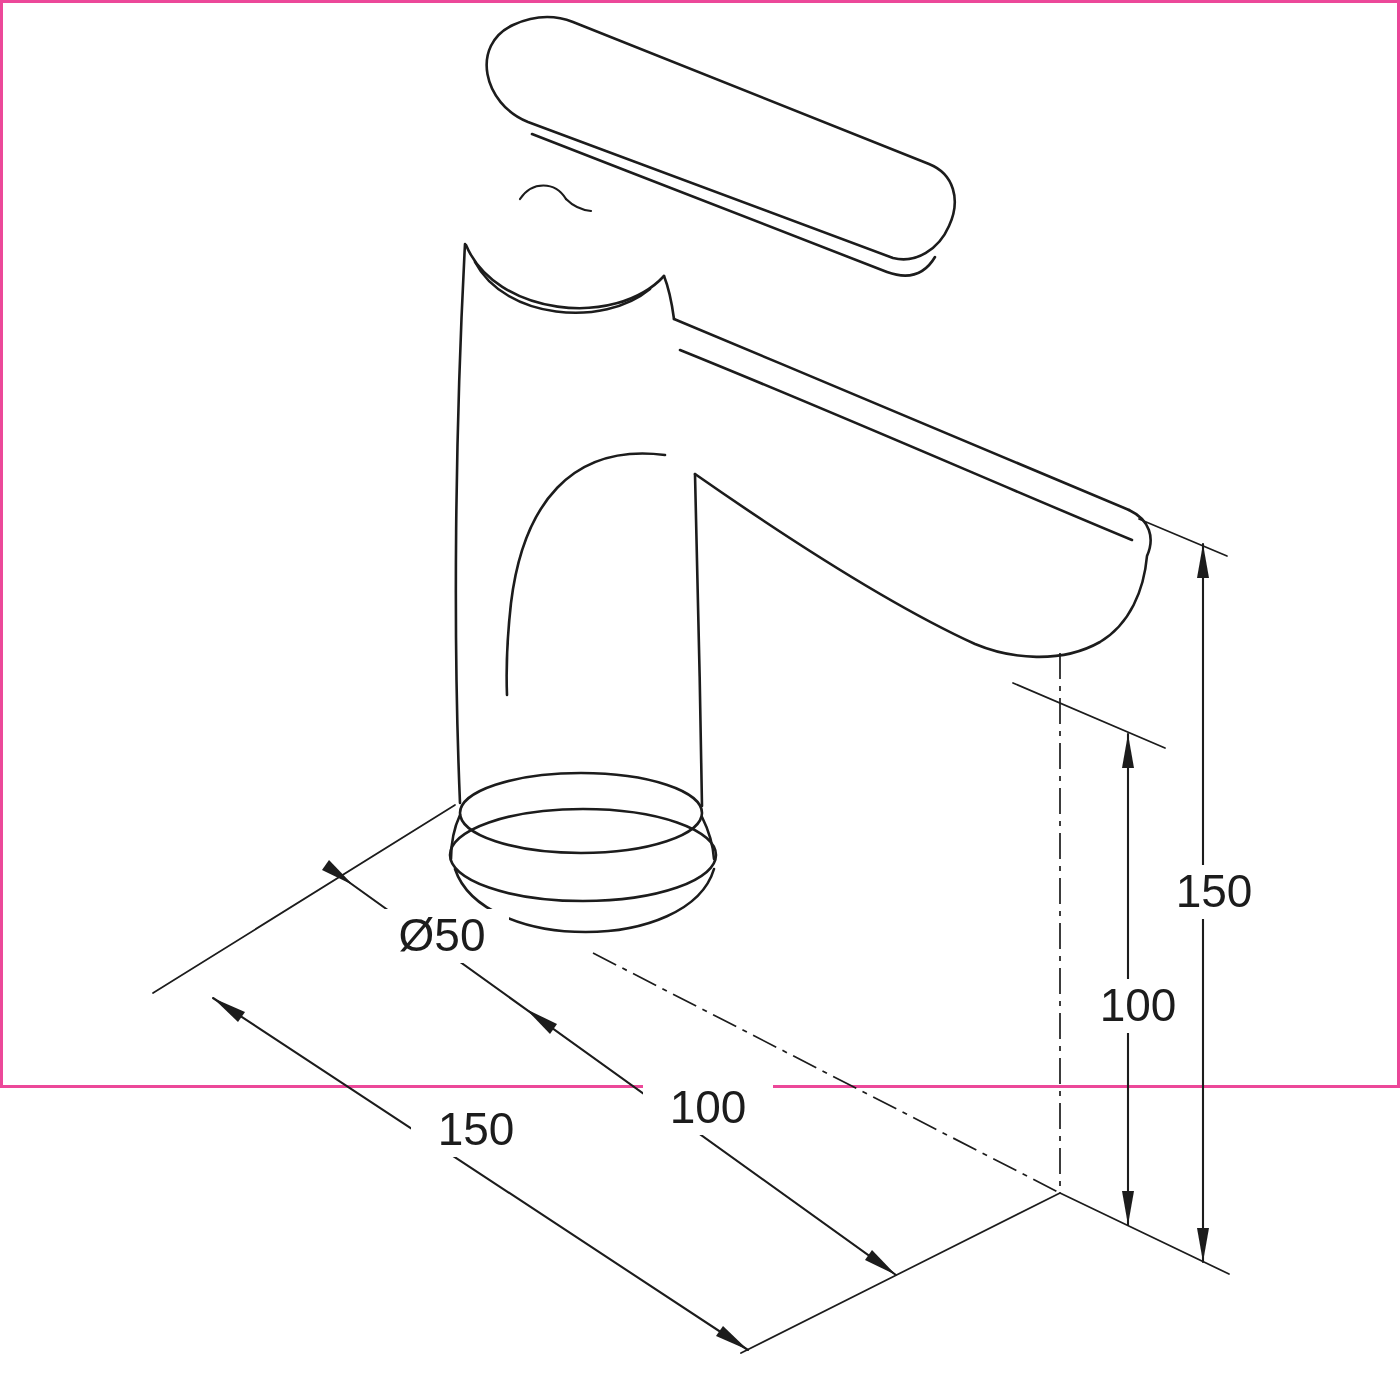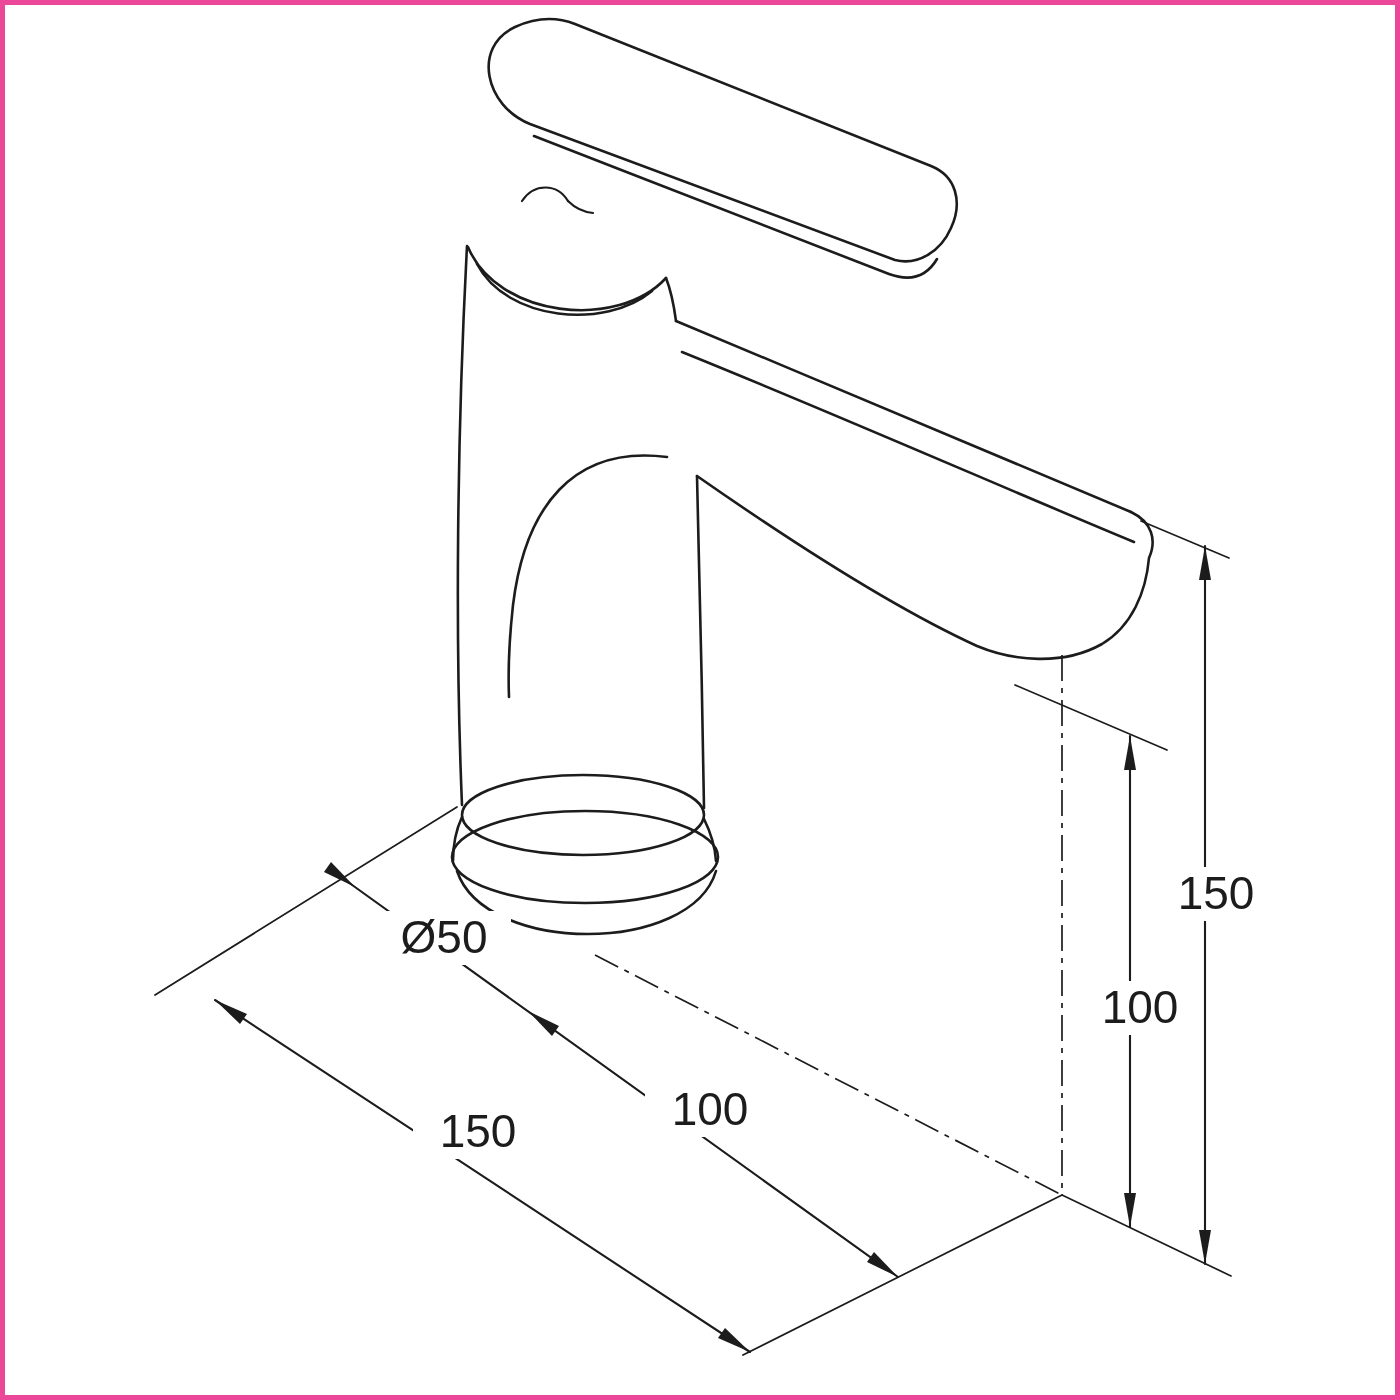--- a/index.html
+++ b/index.html
@@ -6,24 +6,24 @@
     margin: 0;
     padding: 0;
     background: #ffffff;
     width: 1400px;
     height: 1400px;
     font-family: "Liberation Sans", sans-serif;
   }
   .canvas {
     position: relative;
     width: 1400px;
-    height: 1400px;
+    height: 1088px;
     background: #ffffff;
     box-sizing: border-box;
-    border: 5px solid #ec4899;
+    border: 3px solid #ec4899;
   }
   svg { display: block; }
   .dim-text {
     font-family: "Liberation Sans", "DejaVu Sans", sans-serif;
     font-size: 46px;
     fill: #1c1c1c;
     font-weight: 400;
   }
 </style>
 </head>

